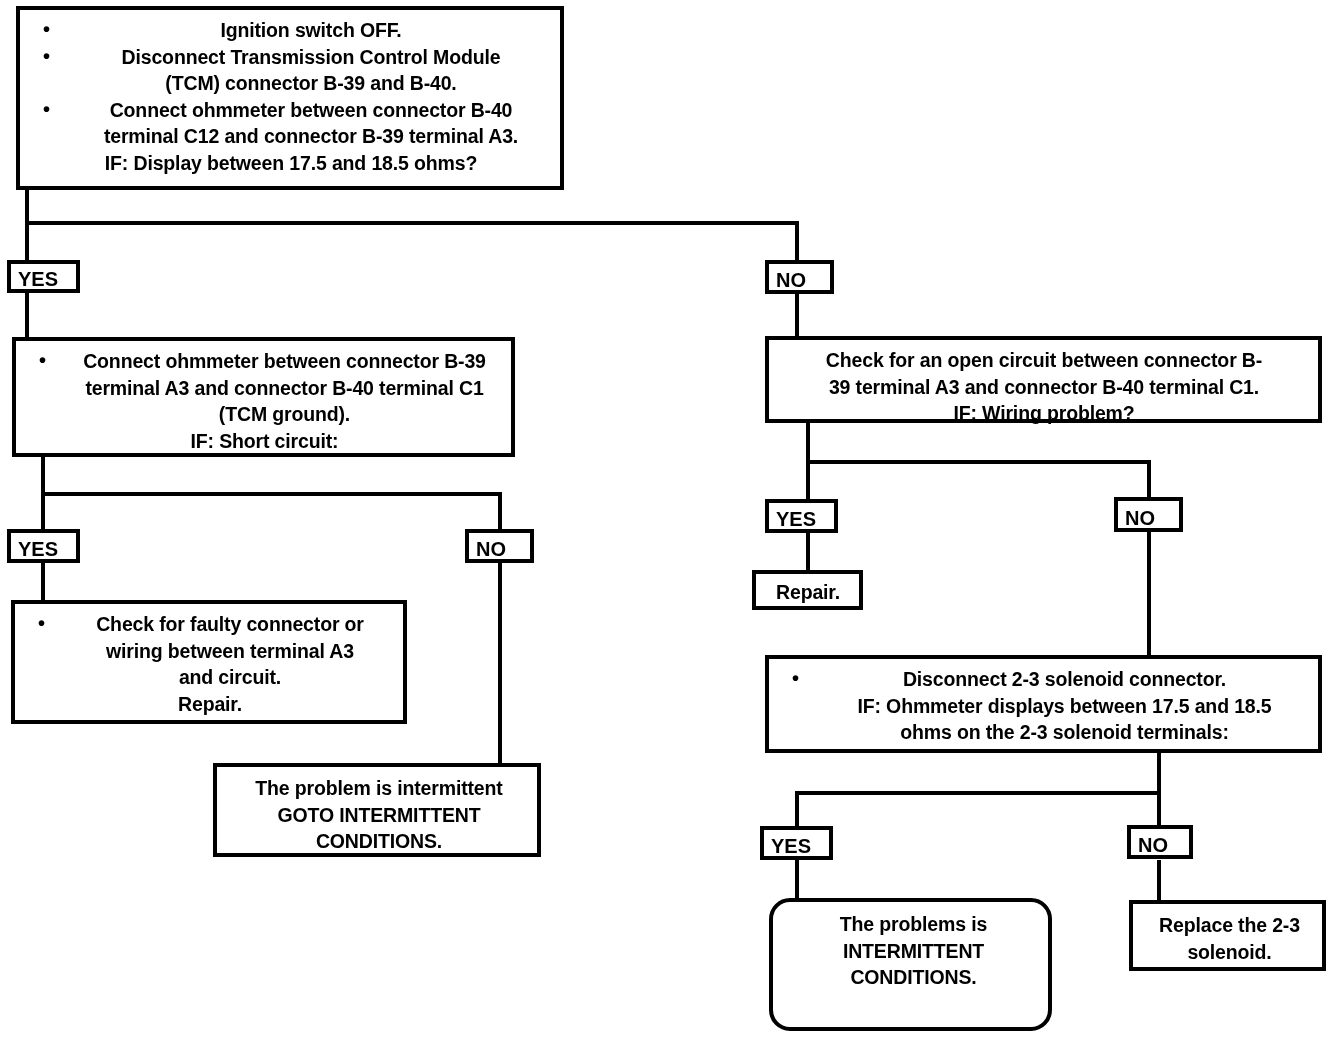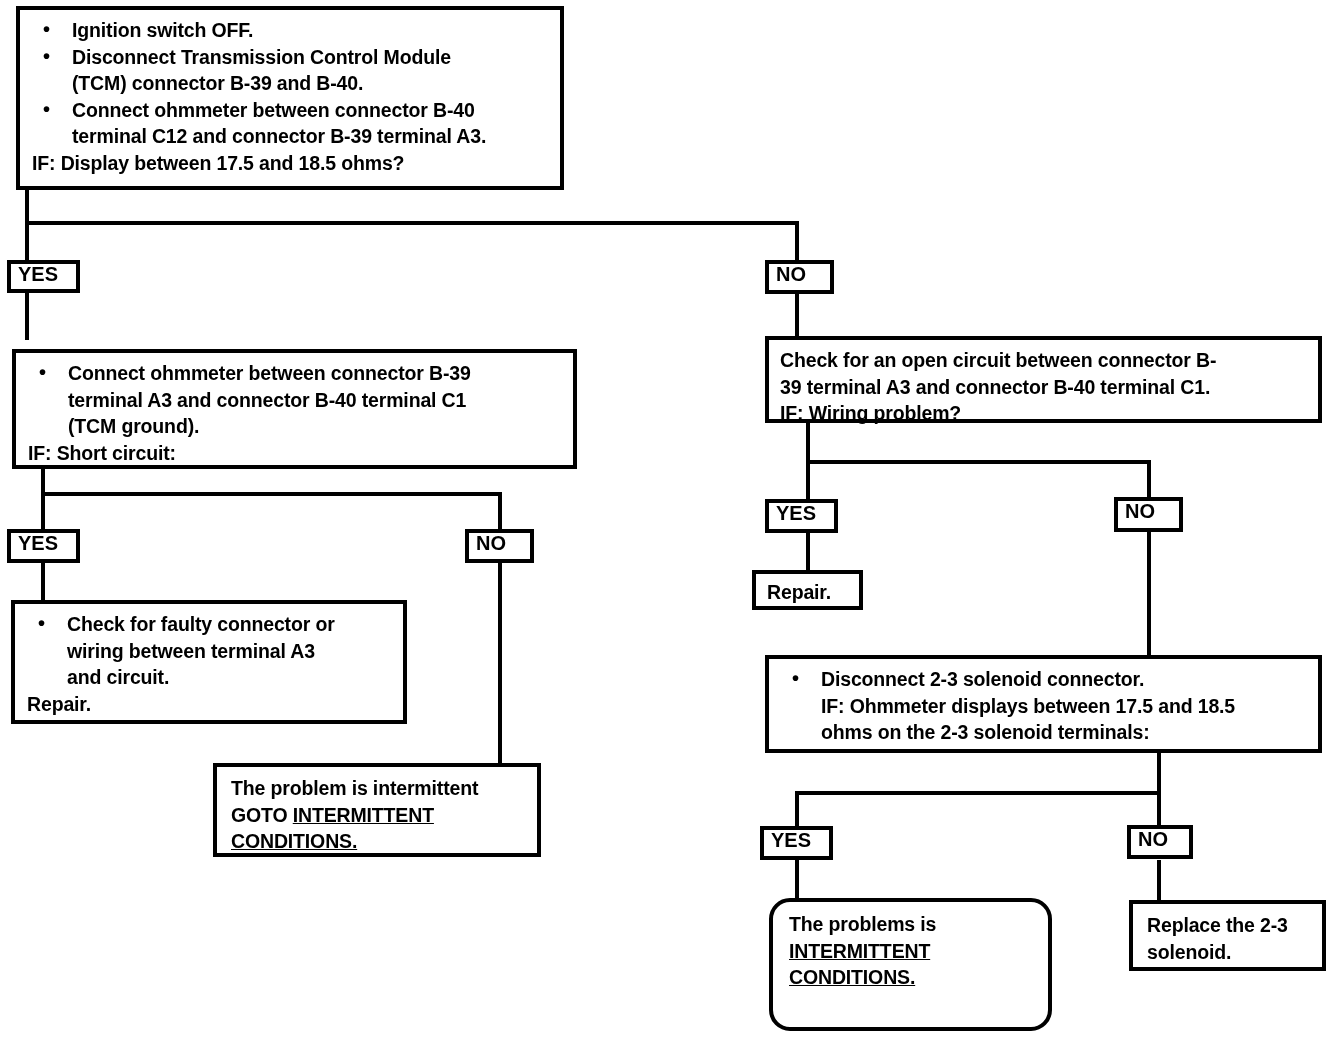--- a/index.html
+++ b/index.html
@@ -19,20 +19,21 @@
     position: absolute;
     box-sizing: border-box;
     border: 4px solid #000000;
     background: #ffffff;
     color: #000000;
     font-size: 19.5px;
     line-height: 26.5px;
     font-weight: 700;
     letter-spacing: -0.15px;
     z-index: 3;
+    text-align: center;
   }
   .box .inner {
     padding: 7px 10px 7px 12px;
   }
   .bullet-line {
     position: relative;
     padding-left: 40px;
   }
   .bullet-line::before {
     content: "\2022";
@@ -51,34 +52,34 @@
   .tag {
     position: absolute;
     box-sizing: border-box;
     border: 4px solid #000000;
     background: #ffffff;
     color: #000000;
     font-size: 20px;
     font-weight: 700;
     line-height: 1;
     display: flex;
-    align-items: flex-start;
+    align-items: flex-end;
     justify-content: flex-start;
     padding-left: 7px;
     letter-spacing: 0px;
     z-index: 4;
   }
   .line {
     position: absolute;
     background: #000000;
     z-index: 1;
   }
   .vline { width: 4px; }
   .hline { height: 4px; }
-  b.strong { font-weight: 900; text-decoration: underline; }
+  b.strong { font-weight: 900; }
 </style>
 </head>
 <body>
 
 <div id="canvas">
 
   <div class="line vline" style="left:25px; top:188px; height:80px;"></div>
 
   <div class="line hline" style="left:25px; top:221px; width:774px;"></div>
   <div class="line vline" style="left:795px; top:221px; height:42px;"></div>
@@ -117,21 +118,21 @@
   </div>
 
   <div class="tag" style="left:7px; top:260px; width:73px; height:33px;">
     <span>YES</span>
   </div>
 
   <div class="tag" style="left:765px; top:260px; width:69px; height:34px;">
     <span>NO</span>
   </div>
 
-  <div class="box" style="left:12px; top:337px; width:565px; height:120px;margin-top:12px;">
+  <div class="box" style="left:12px; top:337px; width:503px; height:120px;">
     <div class="inner">
       <div class="bullet-line">Connect ohmmeter between connector B-39</div>
       <div class="cont">terminal A3 and connector B-40 terminal C1</div>
       <div class="cont">(TCM ground).</div>
       <div class="plain">IF:  Short circuit:</div>
     </div>
   </div>
 
   <div class="box" style="left:765px; top:336px; width:557px; height:87px;">
     <div class="inner" style="padding-left:11px;">

